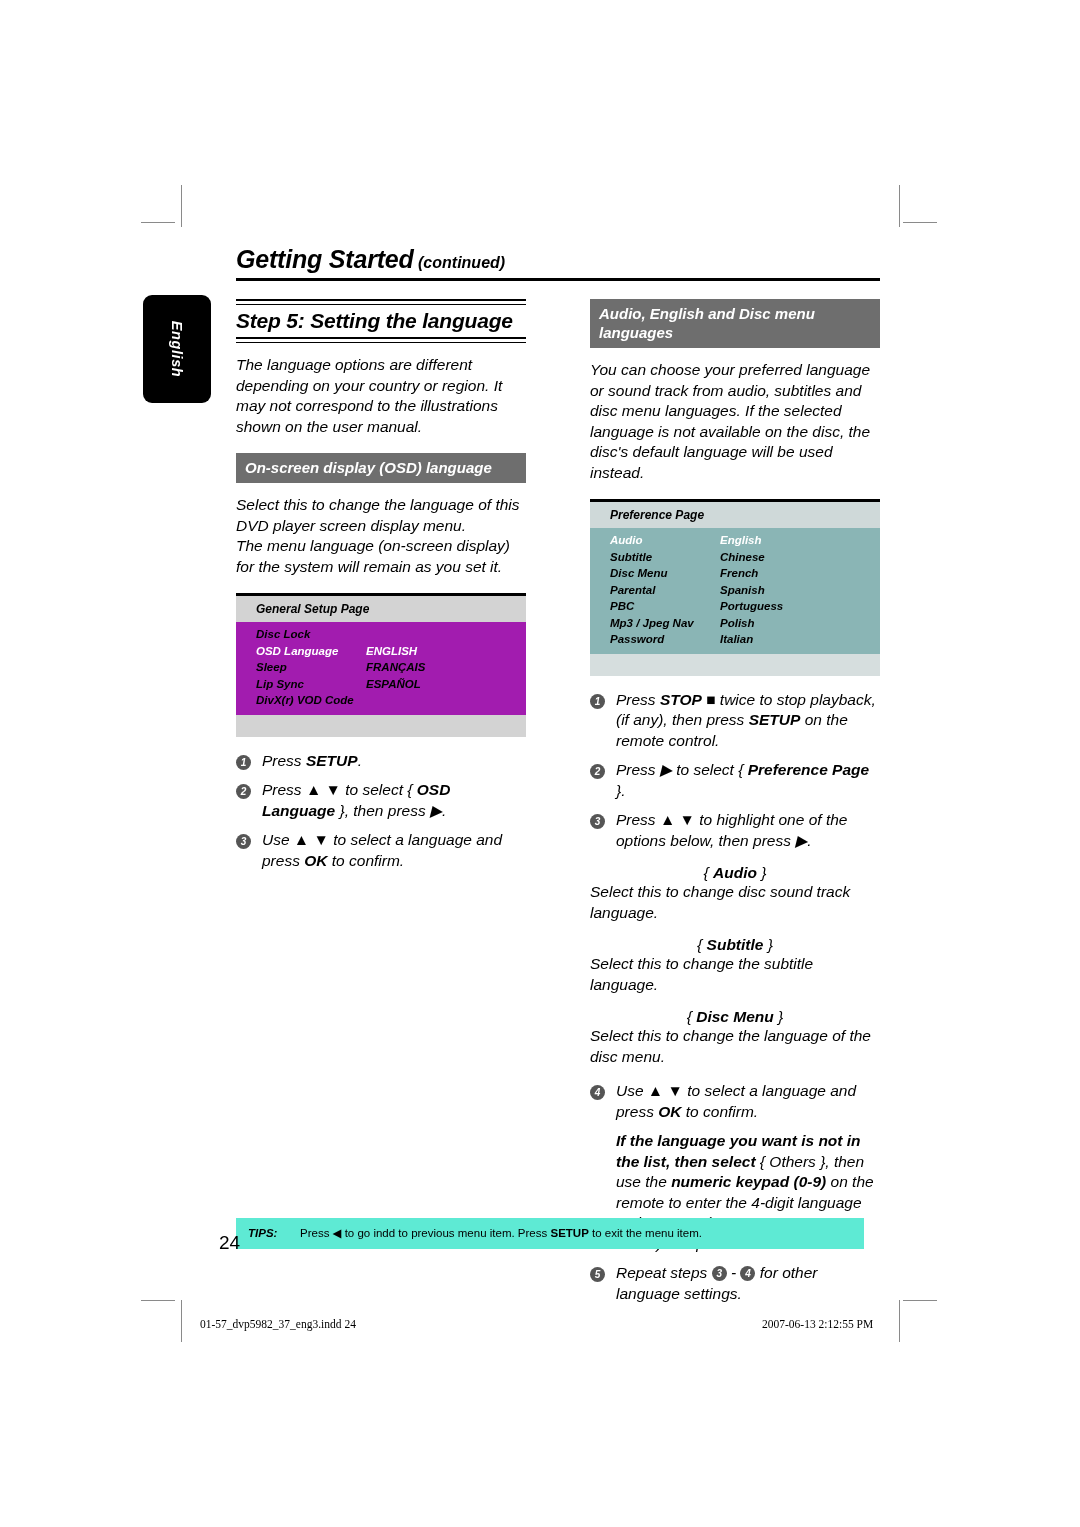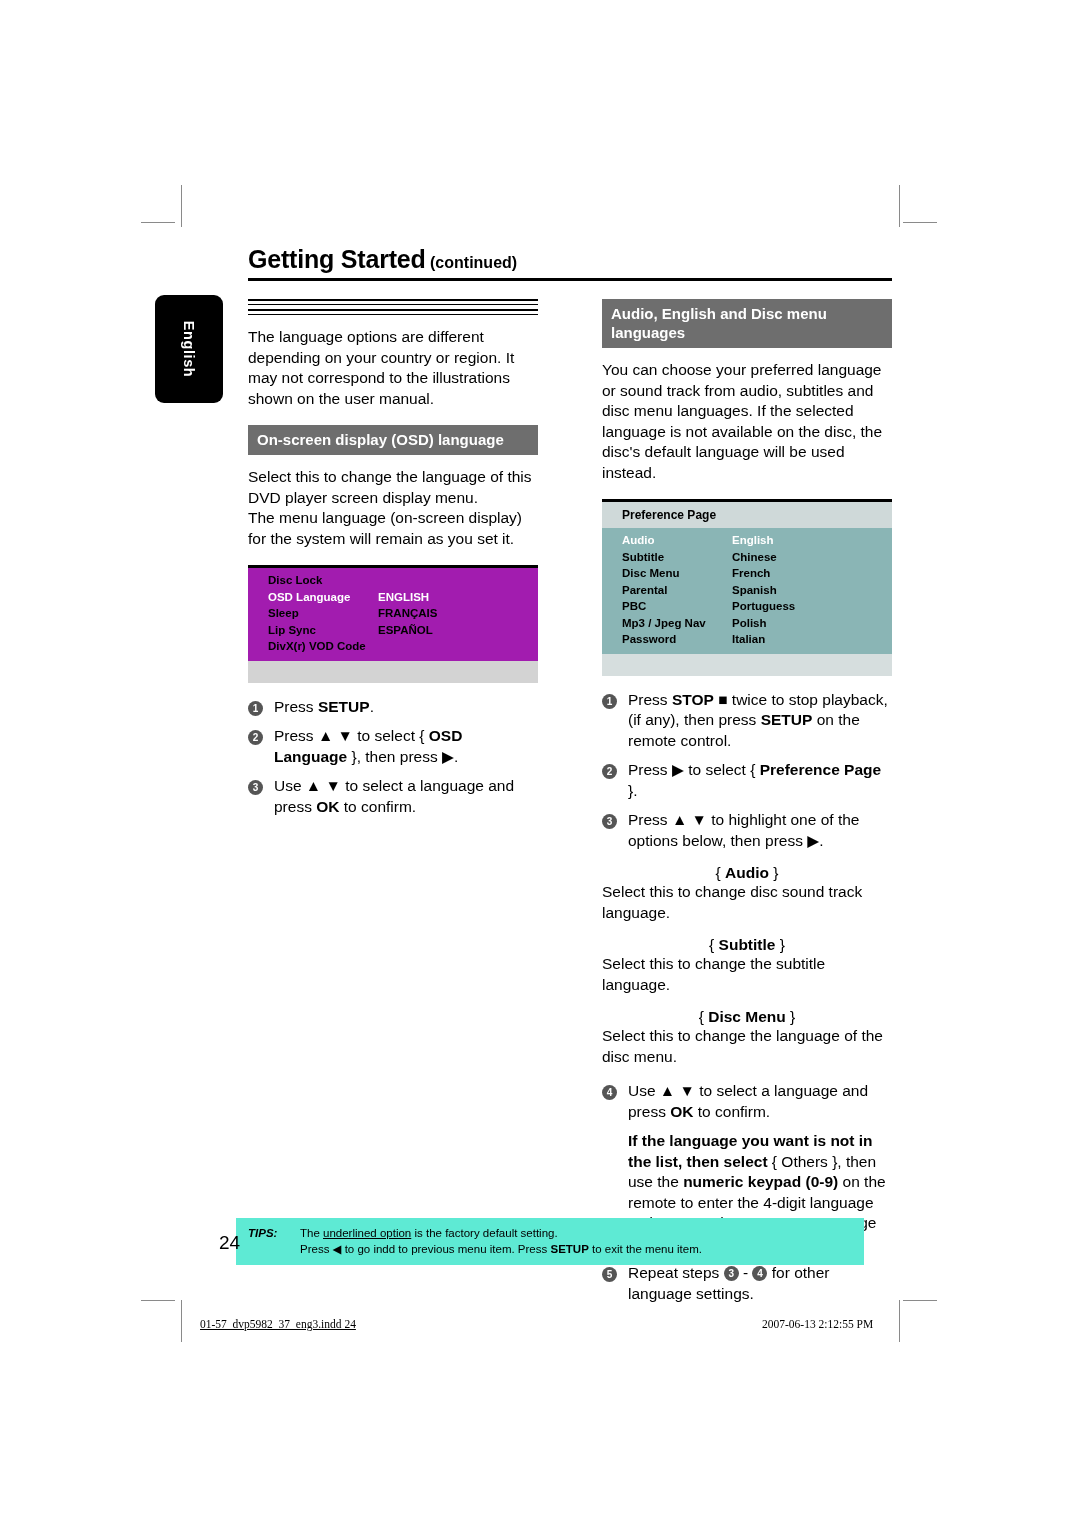--- a/index.html
+++ b/index.html
@@ -17,23 +17,24 @@
   }
 
   
   .cropmark { position: absolute; background: #8a8a8a; }
   .cm-v { width: 1px; height: 42px; }
   .cm-h { height: 1px; width: 34px; }
 
   
   .page {
     position: absolute;
-    left: 152px;
+    left: 140px;
     top: 245px;
     width: 740px;
+    font-style: italic;
   }
 
   
   .running-head {
     position: relative;
     padding-bottom: 4px;
     border-bottom: 3px solid #000;
     margin-left: 96px;
     width: 644px;
   }
@@ -244,21 +245,21 @@
 
   
   .print-footer {
     position: absolute;
     left: 0;
     top: 1318px;
     width: 1080px;
     font-family: "Liberation Serif", serif;
     font-size: 11.5px;
   }
-  .pf-left  { position: absolute; left: 200px; text-decoration: underline; }
+  .pf-left  { position: absolute; left: 200px; }
   .pf-right { position: absolute; left: 762px; }
   .footer-rule-v {
     position: absolute;
     background: #8a8a8a;
     width: 1px;
     height: 42px;
   }
   .footer-rule-h {
     position: absolute;
     background: #8a8a8a;
@@ -283,30 +284,32 @@
 
   <div class="lang-tab">
     <span>English</span>
   </div>
 
   <div class="columns">
 
     <div class="col col-left">
 
       <div class="rule-pair"></div>
+      <h2 class="step-title">Step 5:  Setting the language</h2>
       <div class="rule-pair-btm"></div>
 
       <p class="body-text">The language options are different depending on your country or region. It may not correspond to the illustrations shown on the user manual.</p>
 
       <div class="gray-bar">On-screen display (OSD) language</div>
 
       <p class="body-text">Select this to change the language of this DVD player screen display menu.</p>
       <p class="body-text tight">The menu language (on-screen display) for the system will remain as you set it.</p>
 
       <div class="osd osd-general">
+        <div class="osd-title">General Setup Page</div>
         <div class="osd-body" id="general-rows">
             <div class="osd-row">
               <span class="c1">Disc Lock</span>
               <span class="c2"></span>
             </div>
             <div class="osd-row hl">
               <span class="c1">OSD Language</span>
               <span class="c2">ENGLISH</span>
             </div>
             <div class="osd-row">
@@ -399,23 +402,20 @@
 
     <div class="clear"></div>
   </div>
 
 </div>
 
 <div class="tips">
   <span class="tips-label">TIPS:</span>
   <div class="tips-lines">
     <div>
-      <span>The </span><u>underlined option</u><span> is the factory default setting.</span>
-    </div>
-    <div>
       <span>Press  ◀ to go indd to previous menu item. Press </span><b>SETUP</b><span> to exit the menu item.</span>
     </div>
   </div>
 </div>
 
 <div class="page-number">24</div>
 
 <div class="print-footer">
   <span class="pf-left">01-57_dvp5982_37_eng3.indd   24</span>
   <span class="pf-right">2007-06-13   2:12:55 PM</span>

